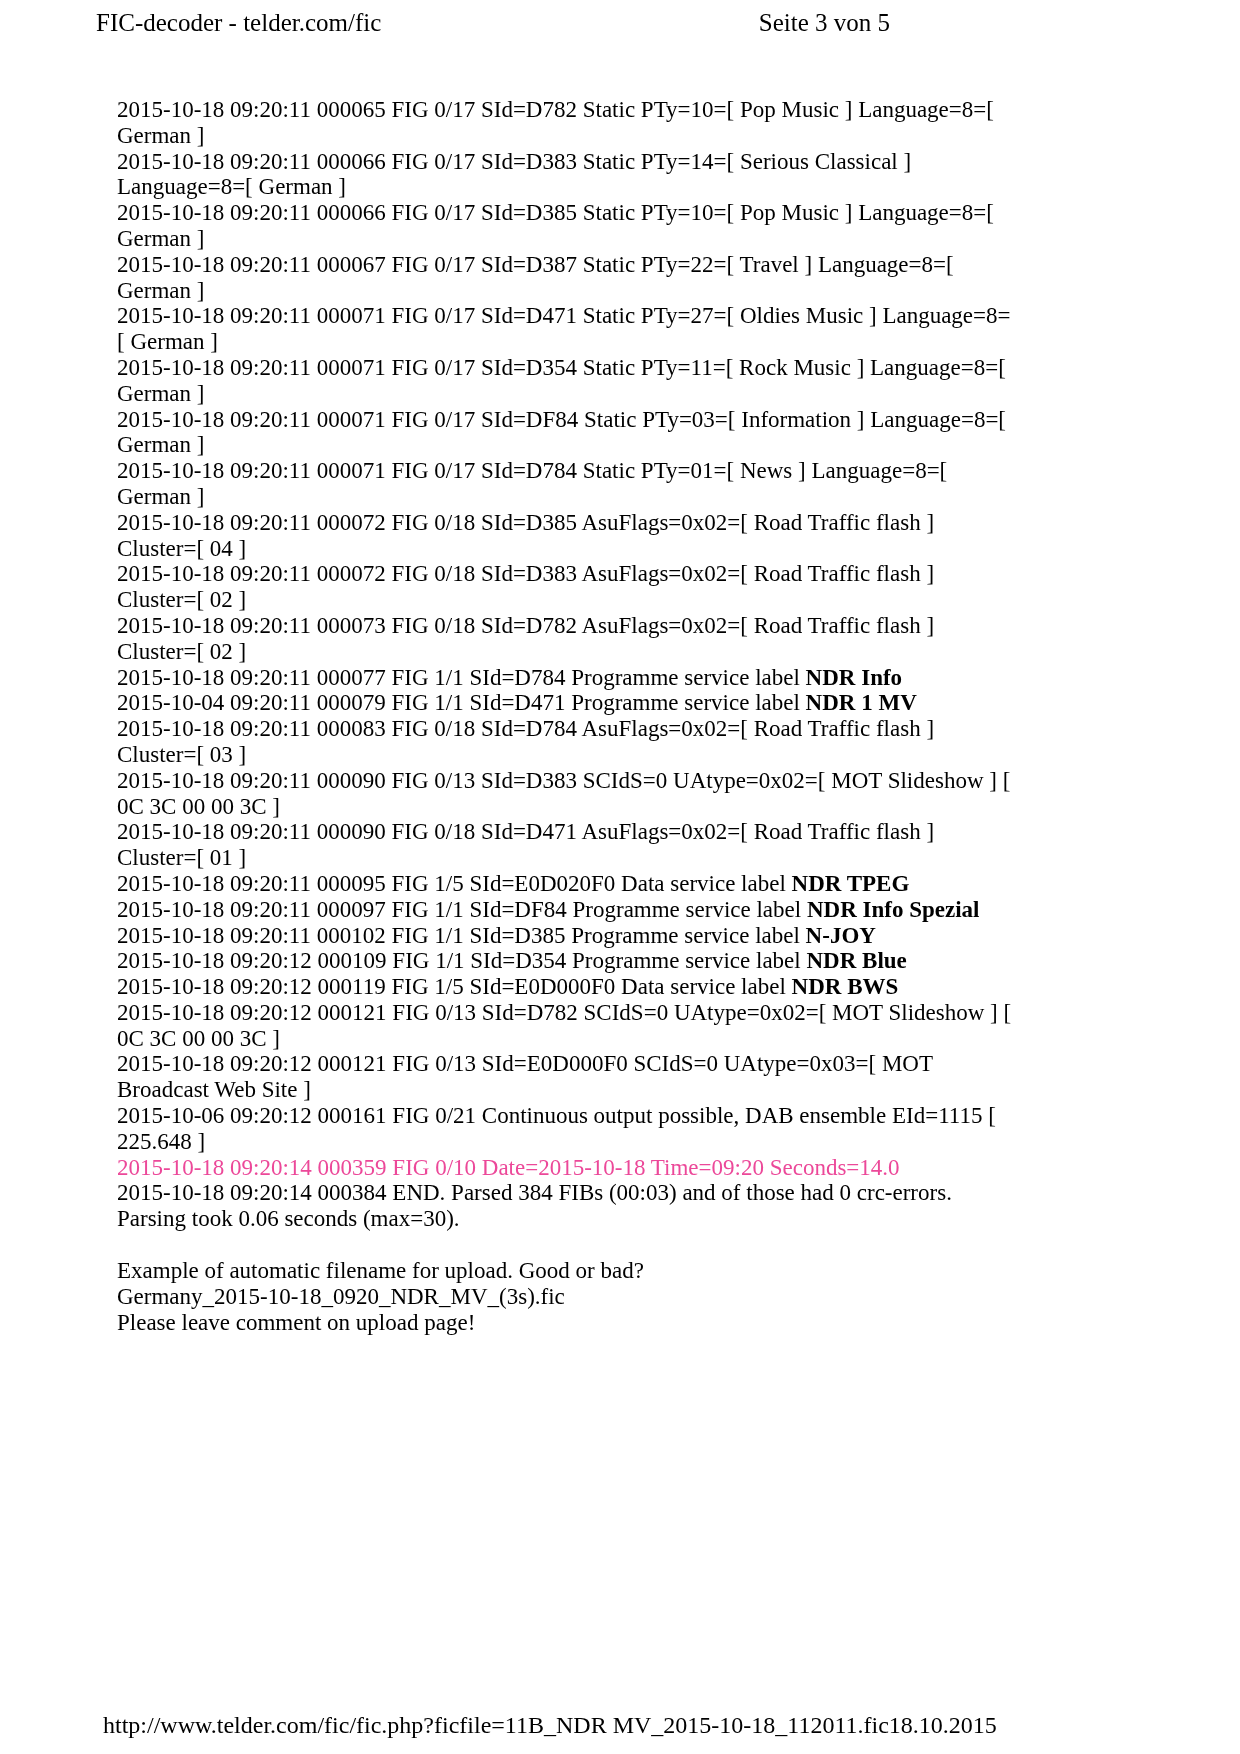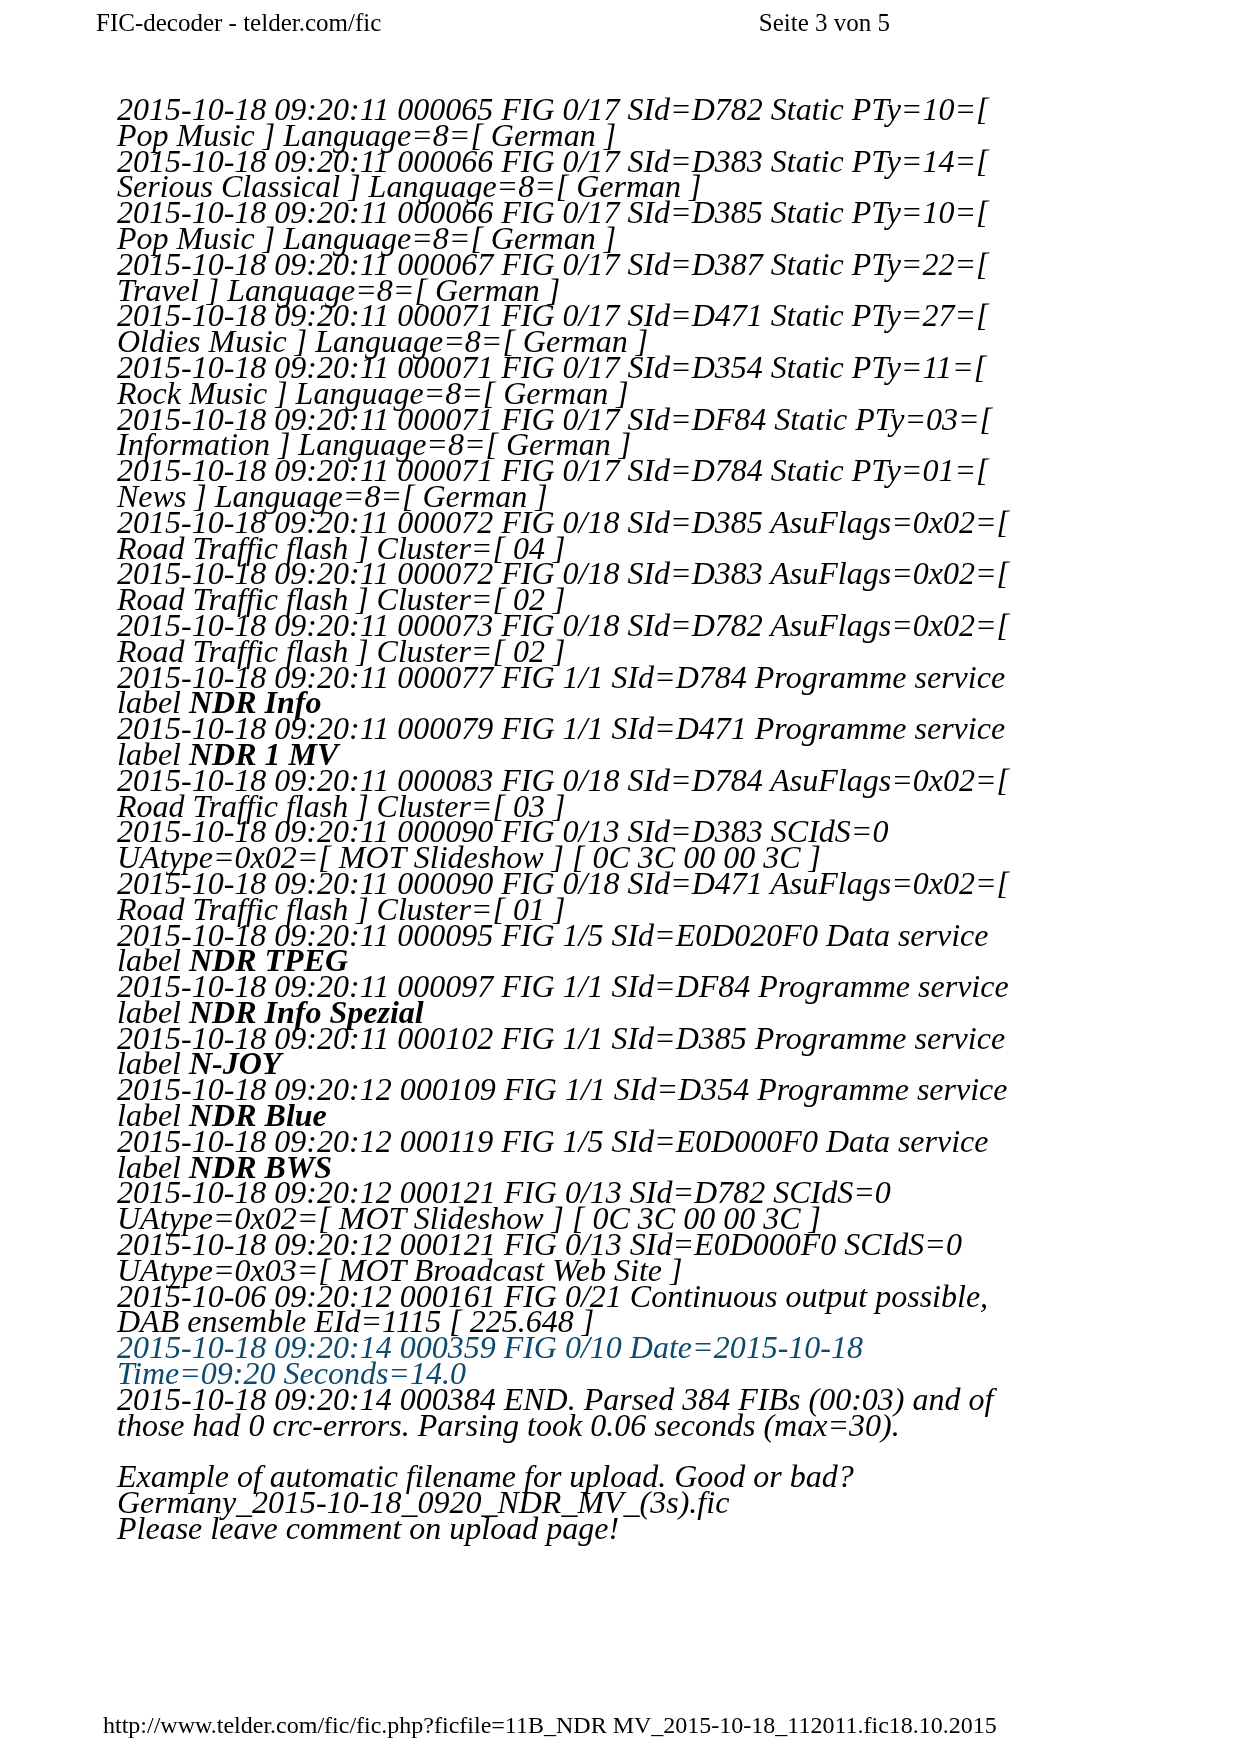--- a/index.html
+++ b/index.html
@@ -34,32 +34,31 @@
     padding-top: 8px;
   }
   .header-left { white-space: nowrap; }
   .header-right { white-space: nowrap; }
 
   .body-block {
     position: absolute;
     top: 97px;
     left: 117px;
     width: 900px;
-    font-size: 32px;
+    font-size: 23px;
     line-height: 25.8px;
-    font-style: italic;
   }
   .log-line {
     margin: 0;
     padding: 0;
     white-space: normal;
     text-indent: 0;
   }
   .log-line.red {
-    color: #0c4a6e;
+    color: #ec4899;
   }
   .b { font-weight: bold; text-align: center; }
 
   .gap {
     height: 26px;
   }
 
   .footer {
     position: absolute;
     bottom: 14px;
@@ -91,21 +90,21 @@
         <p class="log-line"><span>2015-10-18 09:20:11 000066 FIG 0/17 SId=D385 Static PTy=10=[ Pop Music ] Language=8=[ German ]</span></p>
         <p class="log-line"><span>2015-10-18 09:20:11 000067 FIG 0/17 SId=D387 Static PTy=22=[ Travel ] Language=8=[ German ]</span></p>
         <p class="log-line"><span>2015-10-18 09:20:11 000071 FIG 0/17 SId=D471 Static PTy=27=[ Oldies Music ] Language=8=[ German ]</span></p>
         <p class="log-line"><span>2015-10-18 09:20:11 000071 FIG 0/17 SId=D354 Static PTy=11=[ Rock Music ] Language=8=[ German ]</span></p>
         <p class="log-line"><span>2015-10-18 09:20:11 000071 FIG 0/17 SId=DF84 Static PTy=03=[ Information ] Language=8=[ German ]</span></p>
         <p class="log-line"><span>2015-10-18 09:20:11 000071 FIG 0/17 SId=D784 Static PTy=01=[ News ] Language=8=[ German ]</span></p>
         <p class="log-line"><span>2015-10-18 09:20:11 000072 FIG 0/18 SId=D385 AsuFlags=0x02=[ Road Traffic flash ] Cluster=[ 04 ]</span></p>
         <p class="log-line"><span>2015-10-18 09:20:11 000072 FIG 0/18 SId=D383 AsuFlags=0x02=[ Road Traffic flash ] Cluster=[ 02 ]</span></p>
         <p class="log-line"><span>2015-10-18 09:20:11 000073 FIG 0/18 SId=D782 AsuFlags=0x02=[ Road Traffic flash ] Cluster=[ 02 ]</span></p>
         <p class="log-line"><span>2015-10-18 09:20:11 000077 FIG 1/1 SId=D784 Programme service label </span><span class="b">NDR Info</span></p>
-        <p class="log-line"><span>2015-10-18 09:20:11 000079 FIG 1/1 SId=D471 Programme service label </span><span class="b">NDR 1 MV</span></p>
+        <p class="log-line"><span>2015-10-04 09:20:11 000079 FIG 1/1 SId=D471 Programme service label </span><span class="b">NDR 1 MV</span></p>
         <p class="log-line"><span>2015-10-18 09:20:11 000083 FIG 0/18 SId=D784 AsuFlags=0x02=[ Road Traffic flash ] Cluster=[ 03 ]</span></p>
         <p class="log-line"><span>2015-10-18 09:20:11 000090 FIG 0/13 SId=D383 SCIdS=0 UAtype=0x02=[ MOT Slideshow ] [ 0C 3C 00 00 3C ]</span></p>
         <p class="log-line"><span>2015-10-18 09:20:11 000090 FIG 0/18 SId=D471 AsuFlags=0x02=[ Road Traffic flash ] Cluster=[ 01 ]</span></p>
         <p class="log-line"><span>2015-10-18 09:20:11 000095 FIG 1/5 SId=E0D020F0 Data service label </span><span class="b">NDR TPEG</span></p>
         <p class="log-line"><span>2015-10-18 09:20:11 000097 FIG 1/1 SId=DF84 Programme service label </span><span class="b">NDR Info Spezial</span></p>
         <p class="log-line"><span>2015-10-18 09:20:11 000102 FIG 1/1 SId=D385 Programme service label </span><span class="b">N-JOY</span></p>
         <p class="log-line"><span>2015-10-18 09:20:12 000109 FIG 1/1 SId=D354 Programme service label </span><span class="b">NDR Blue</span></p>
         <p class="log-line"><span>2015-10-18 09:20:12 000119 FIG 1/5 SId=E0D000F0 Data service label </span><span class="b">NDR BWS</span></p>
         <p class="log-line"><span>2015-10-18 09:20:12 000121 FIG 0/13 SId=D782 SCIdS=0 UAtype=0x02=[ MOT Slideshow ] [ 0C 3C 00 00 3C ]</span></p>
         <p class="log-line"><span>2015-10-18 09:20:12 000121 FIG 0/13 SId=E0D000F0 SCIdS=0 UAtype=0x03=[ MOT Broadcast Web Site ]</span></p>

